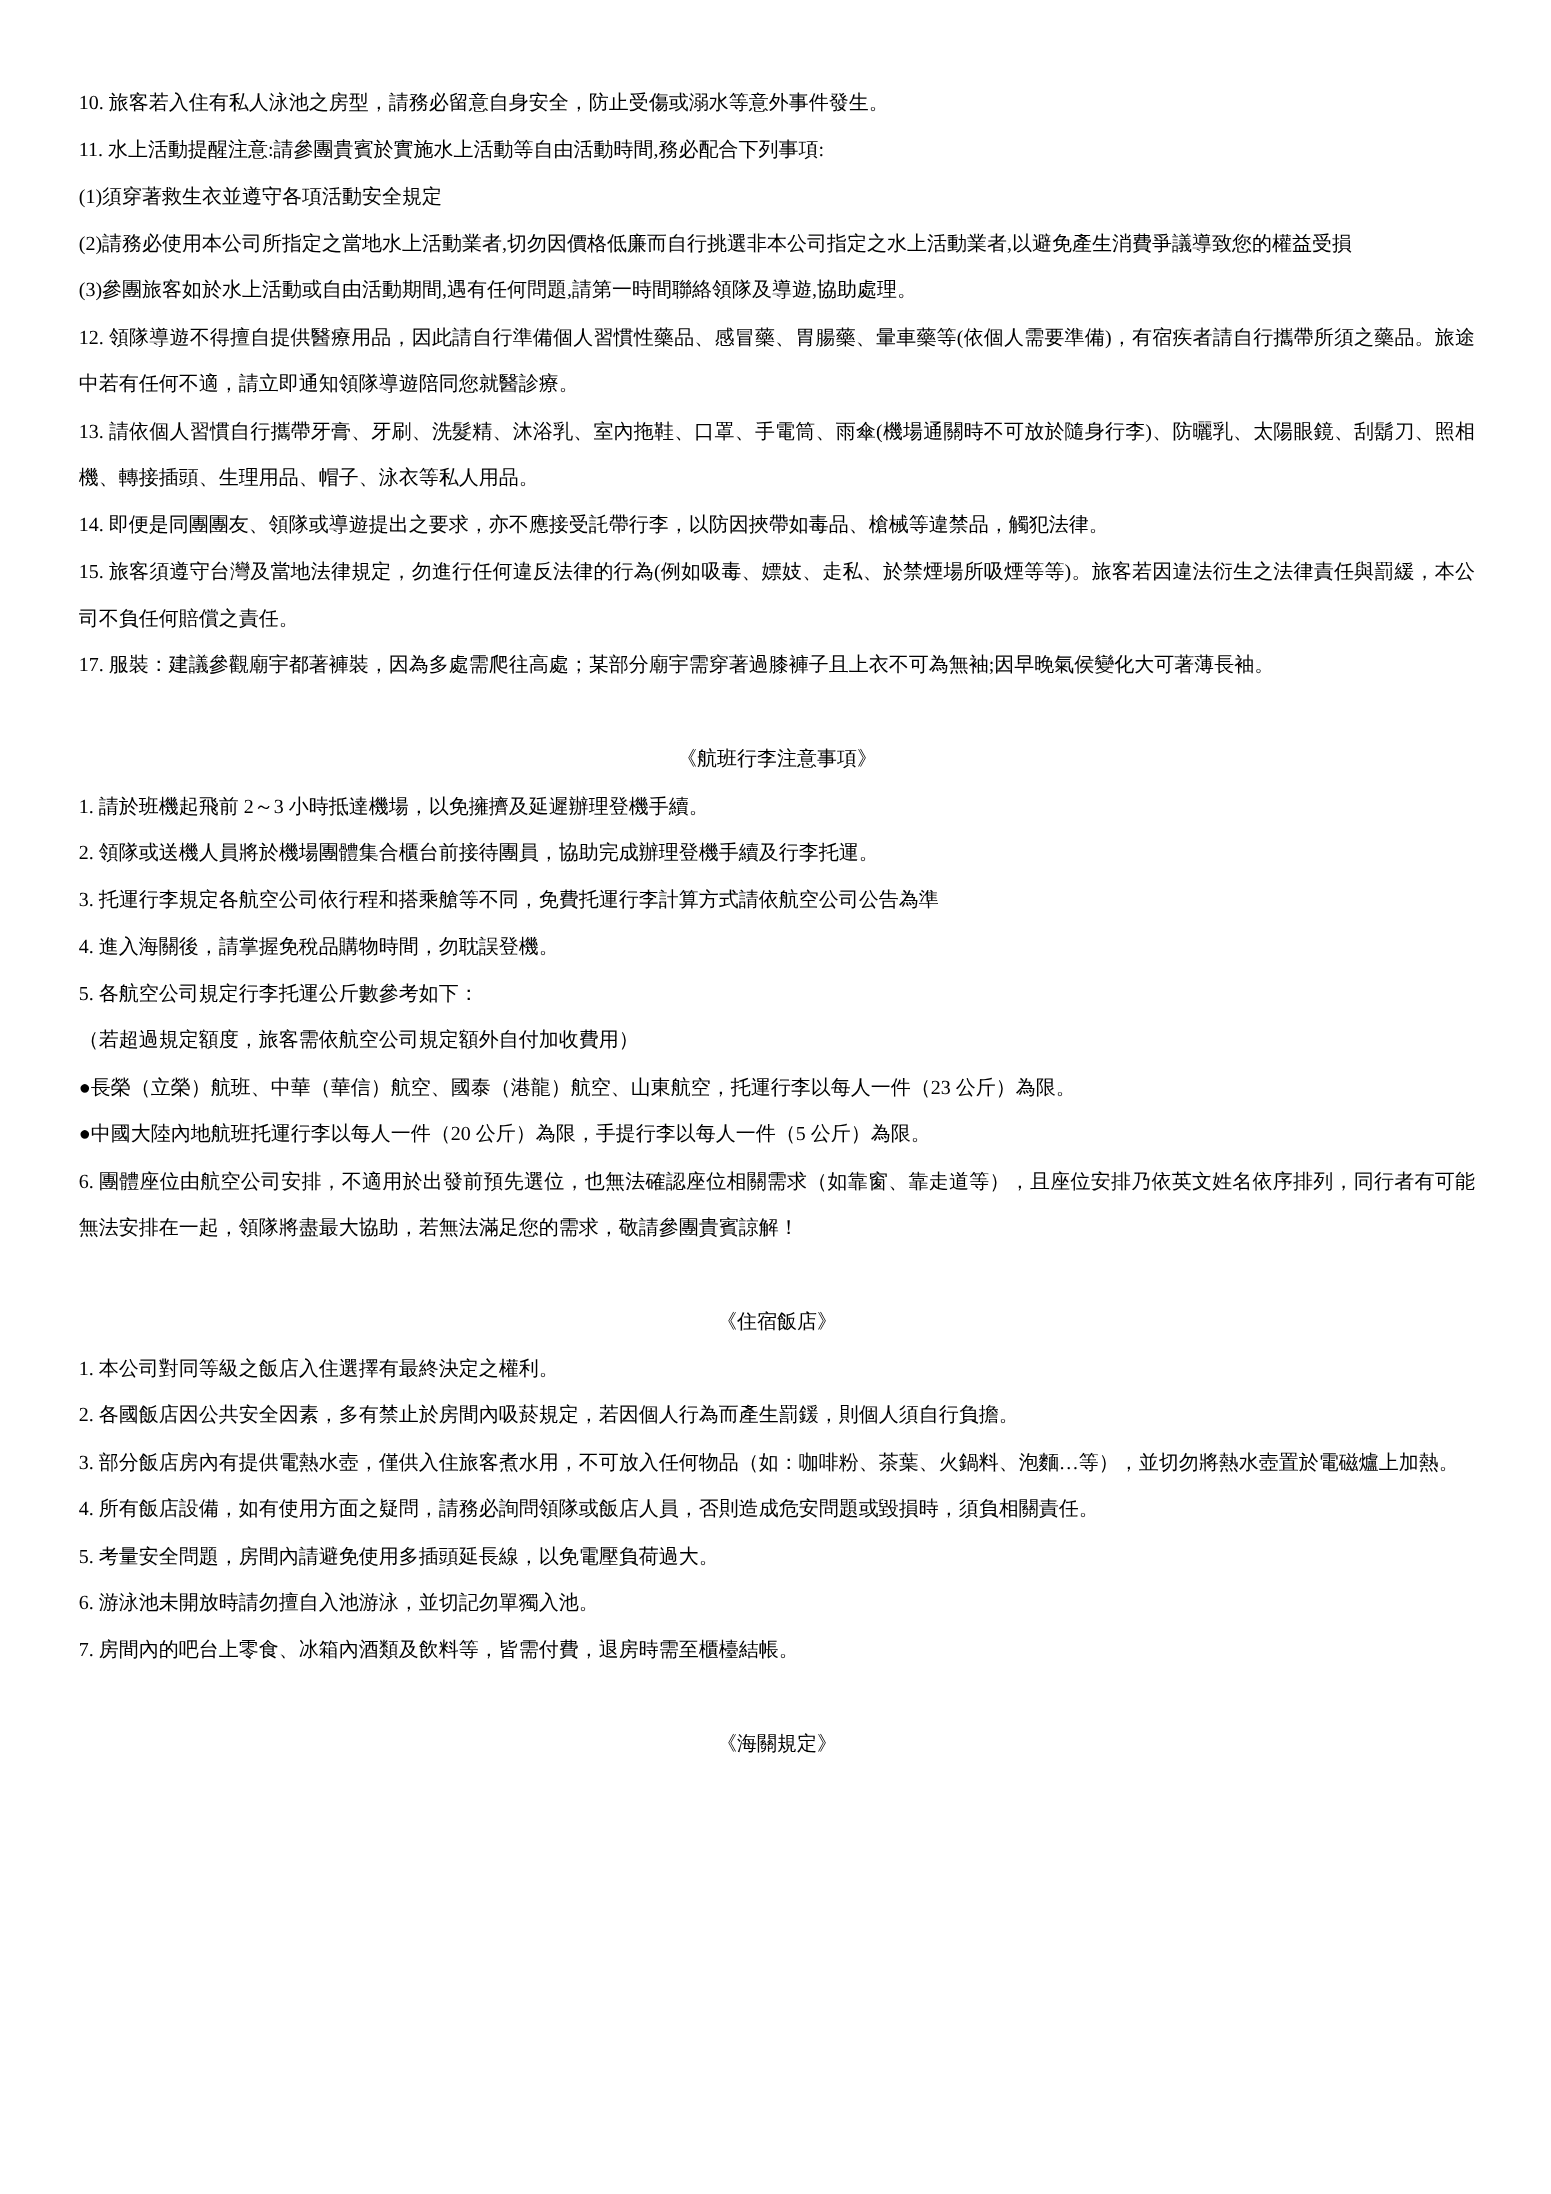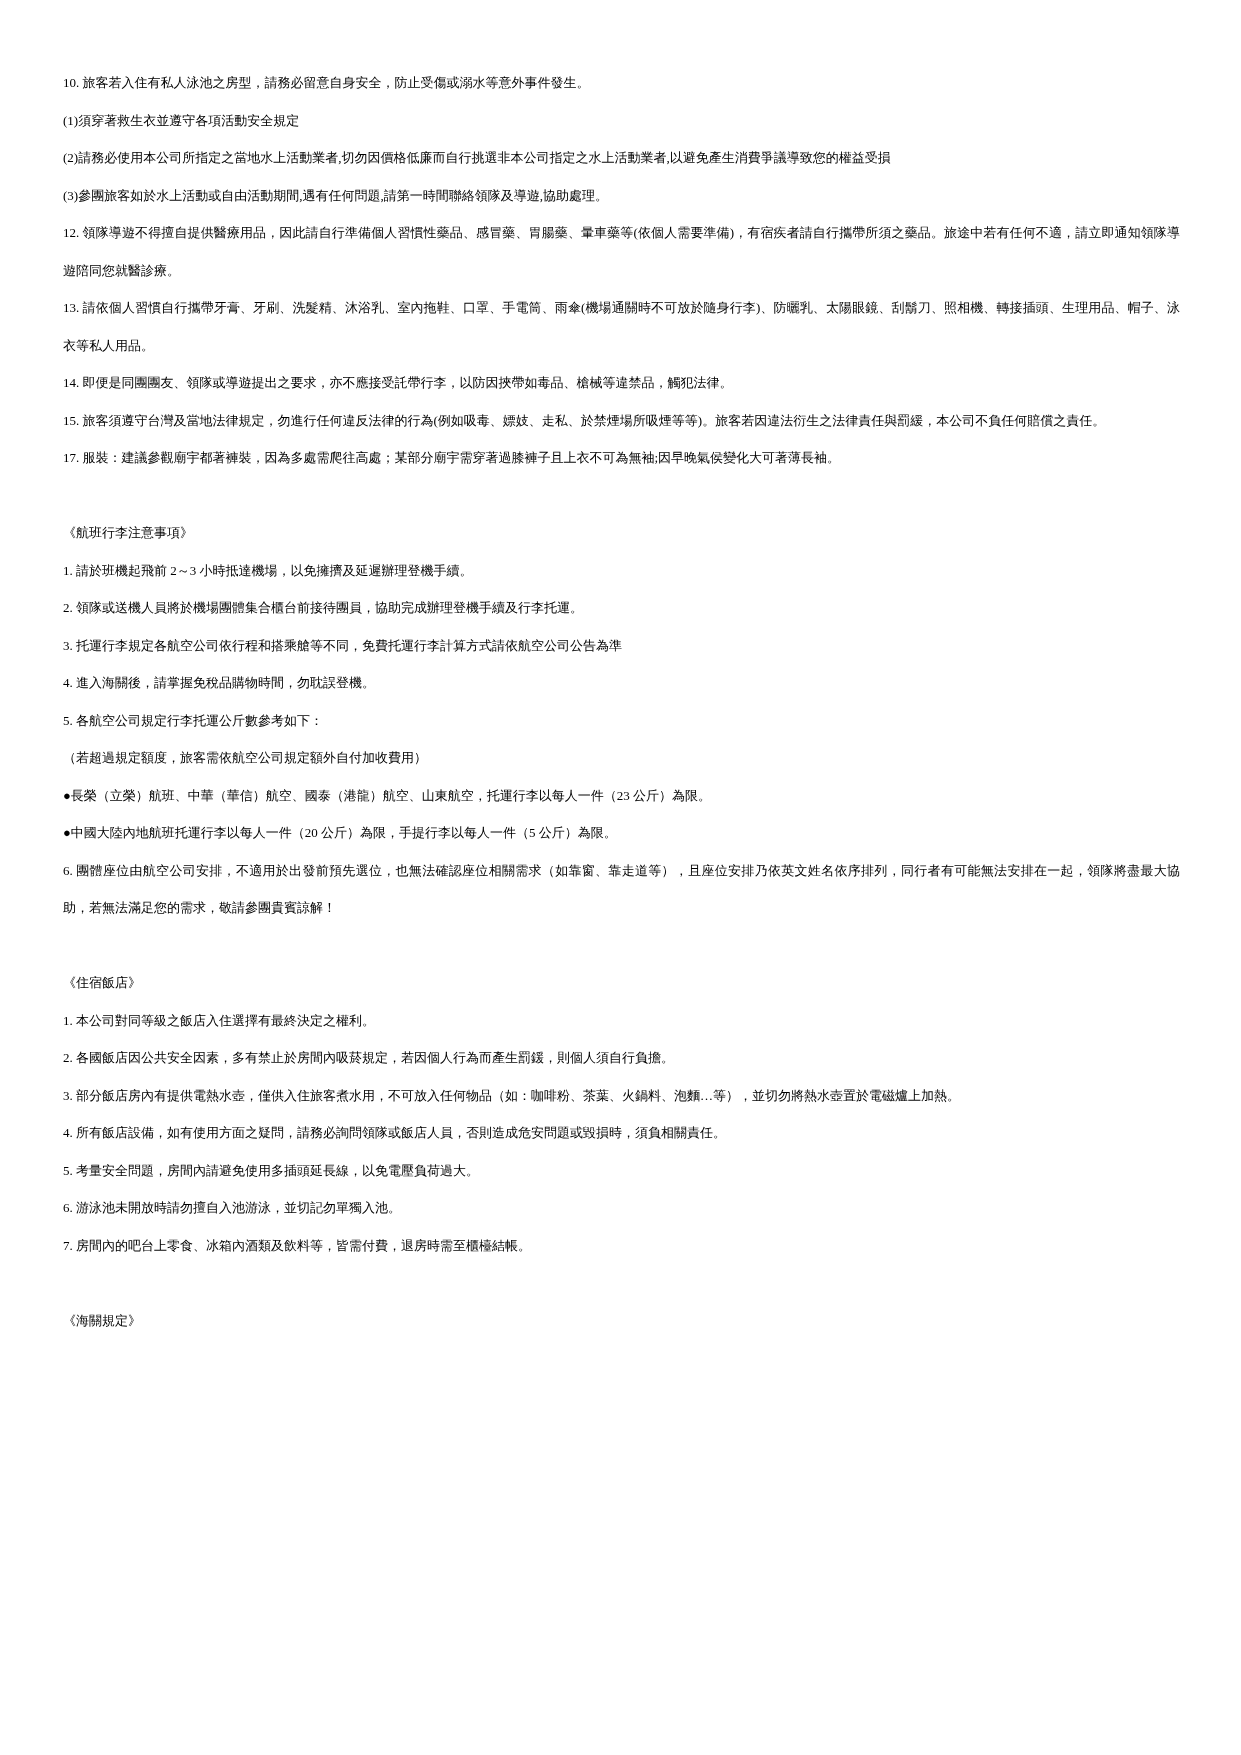--- a/index.html
+++ b/index.html
@@ -8,45 +8,46 @@
     background: #ffffff;
   }
   .page {
     position: relative;
     width: 1241px;
     height: 1755px;
     background: #ffffff;
     box-sizing: border-box;
     padding: 64px 61px 0 63px;
     font-family: "Liberation Serif", "DejaVu Serif", serif;
-    font-size: 13px;
+    font-size: 16px;
     line-height: 37.5px;
     color: #000000;
     overflow: hidden;
   }
   .doc-section {
     display: block;
   }
   .doc-section p {
     margin: 0;
     text-align: justify;
     text-justify: inter-ideograph;
     word-break: break-all;
   }
   .doc-section p.heading {
     margin-top: 37.5px;
-    text-align: left;
+    text-align: center;
   }
 </style>
 </head>
 <body>
 
 <div class="page">
   <section class="doc-section">
       <p>10. 旅客若入住有私人泳池之房型，請務必留意自身安全，防止受傷或溺水等意外事件發生。</p>
+      <p>11. 水上活動提醒注意:請參團貴賓於實施水上活動等自由活動時間,務必配合下列事項:</p>
       <p>(1)須穿著救生衣並遵守各項活動安全規定</p>
       <p>(2)請務必使用本公司所指定之當地水上活動業者,切勿因價格低廉而自行挑選非本公司指定之水上活動業者,以避免產生消費爭議導致您的權益受損</p>
       <p>(3)參團旅客如於水上活動或自由活動期間,遇有任何問題,請第一時間聯絡領隊及導遊,協助處理。</p>
       <p>12. 領隊導遊不得擅自提供醫療用品，因此請自行準備個人習慣性藥品、感冒藥、胃腸藥、暈車藥等(依個人需要準備)，有宿疾者請自行攜帶所須之藥品。旅途中若有任何不適，請立即通知領隊導遊陪同您就醫診療。</p>
       <p>13. 請依個人習慣自行攜帶牙膏、牙刷、洗髮精、沐浴乳、室內拖鞋、口罩、手電筒、雨傘(機場通關時不可放於隨身行李)、防曬乳、太陽眼鏡、刮鬍刀、照相機、轉接插頭、生理用品、帽子、泳衣等私人用品。</p>
       <p>14. 即便是同團團友、領隊或導遊提出之要求，亦不應接受託帶行李，以防因挾帶如毒品、槍械等違禁品，觸犯法律。</p>
       <p>15. 旅客須遵守台灣及當地法律規定，勿進行任何違反法律的行為(例如吸毒、嫖妓、走私、於禁煙場所吸煙等等)。旅客若因違法衍生之法律責任與罰緩，本公司不負任何賠償之責任。</p>
       <p>17. 服裝：建議參觀廟宇都著褲裝，因為多處需爬往高處；某部分廟宇需穿著過膝褲子且上衣不可為無袖;因早晚氣侯變化大可著薄長袖。</p>
     </section>
   <section class="doc-section">

